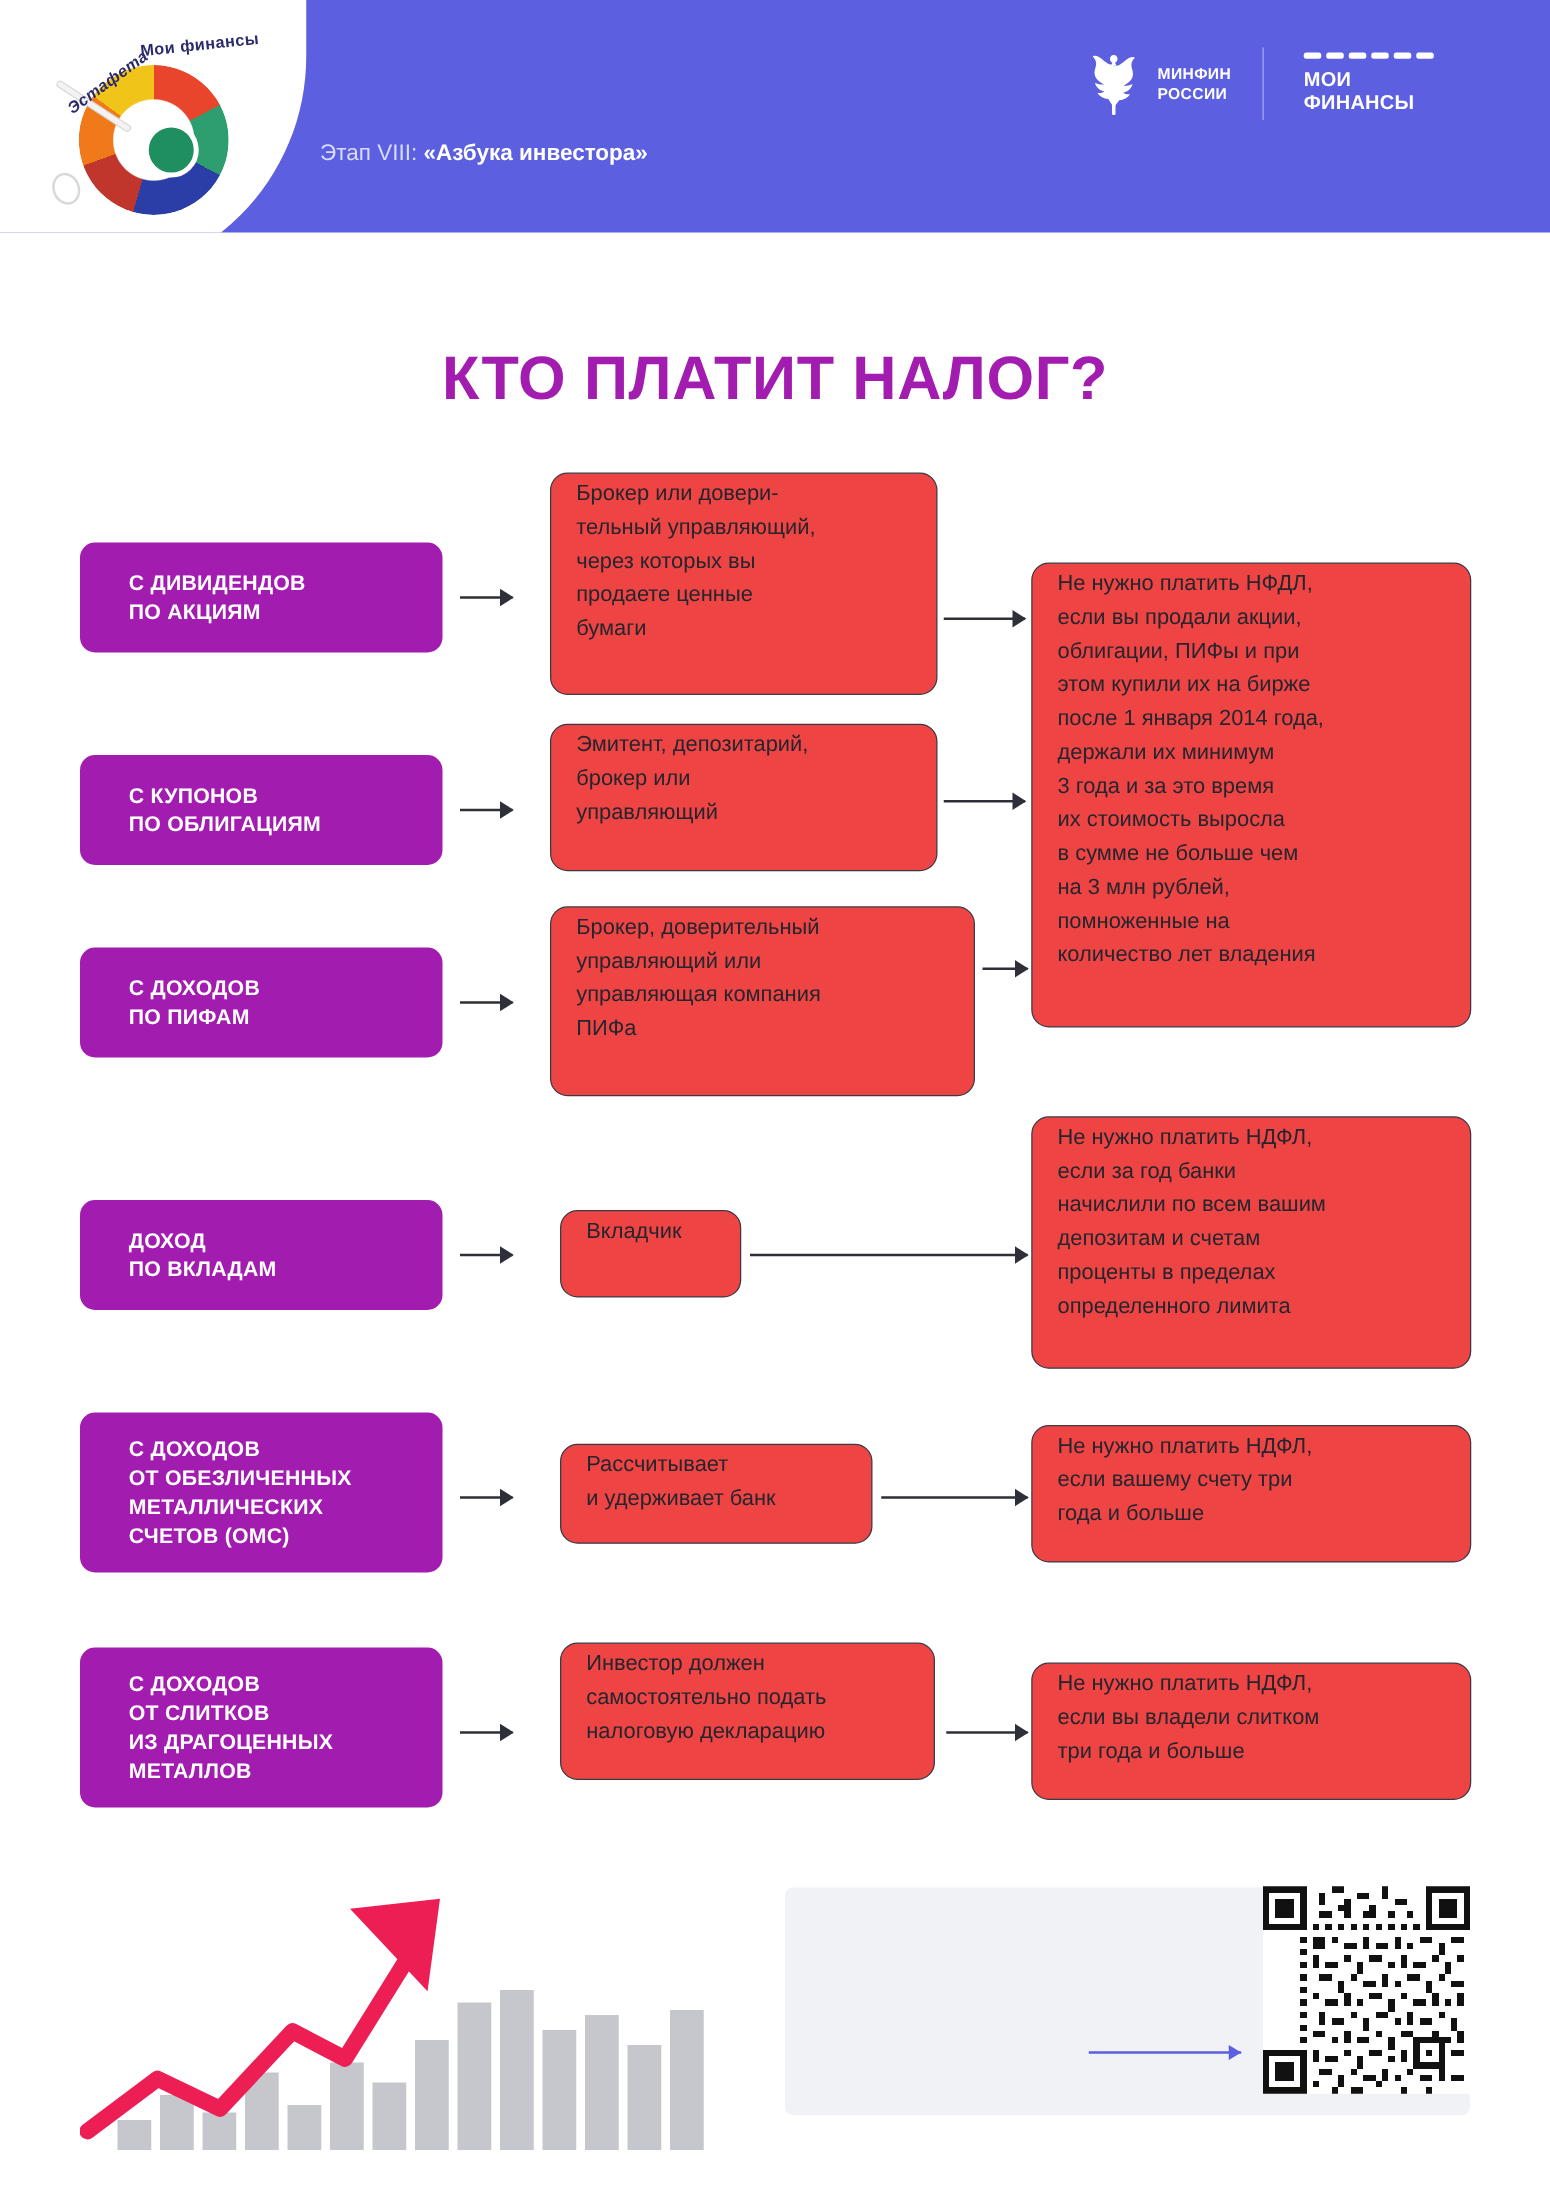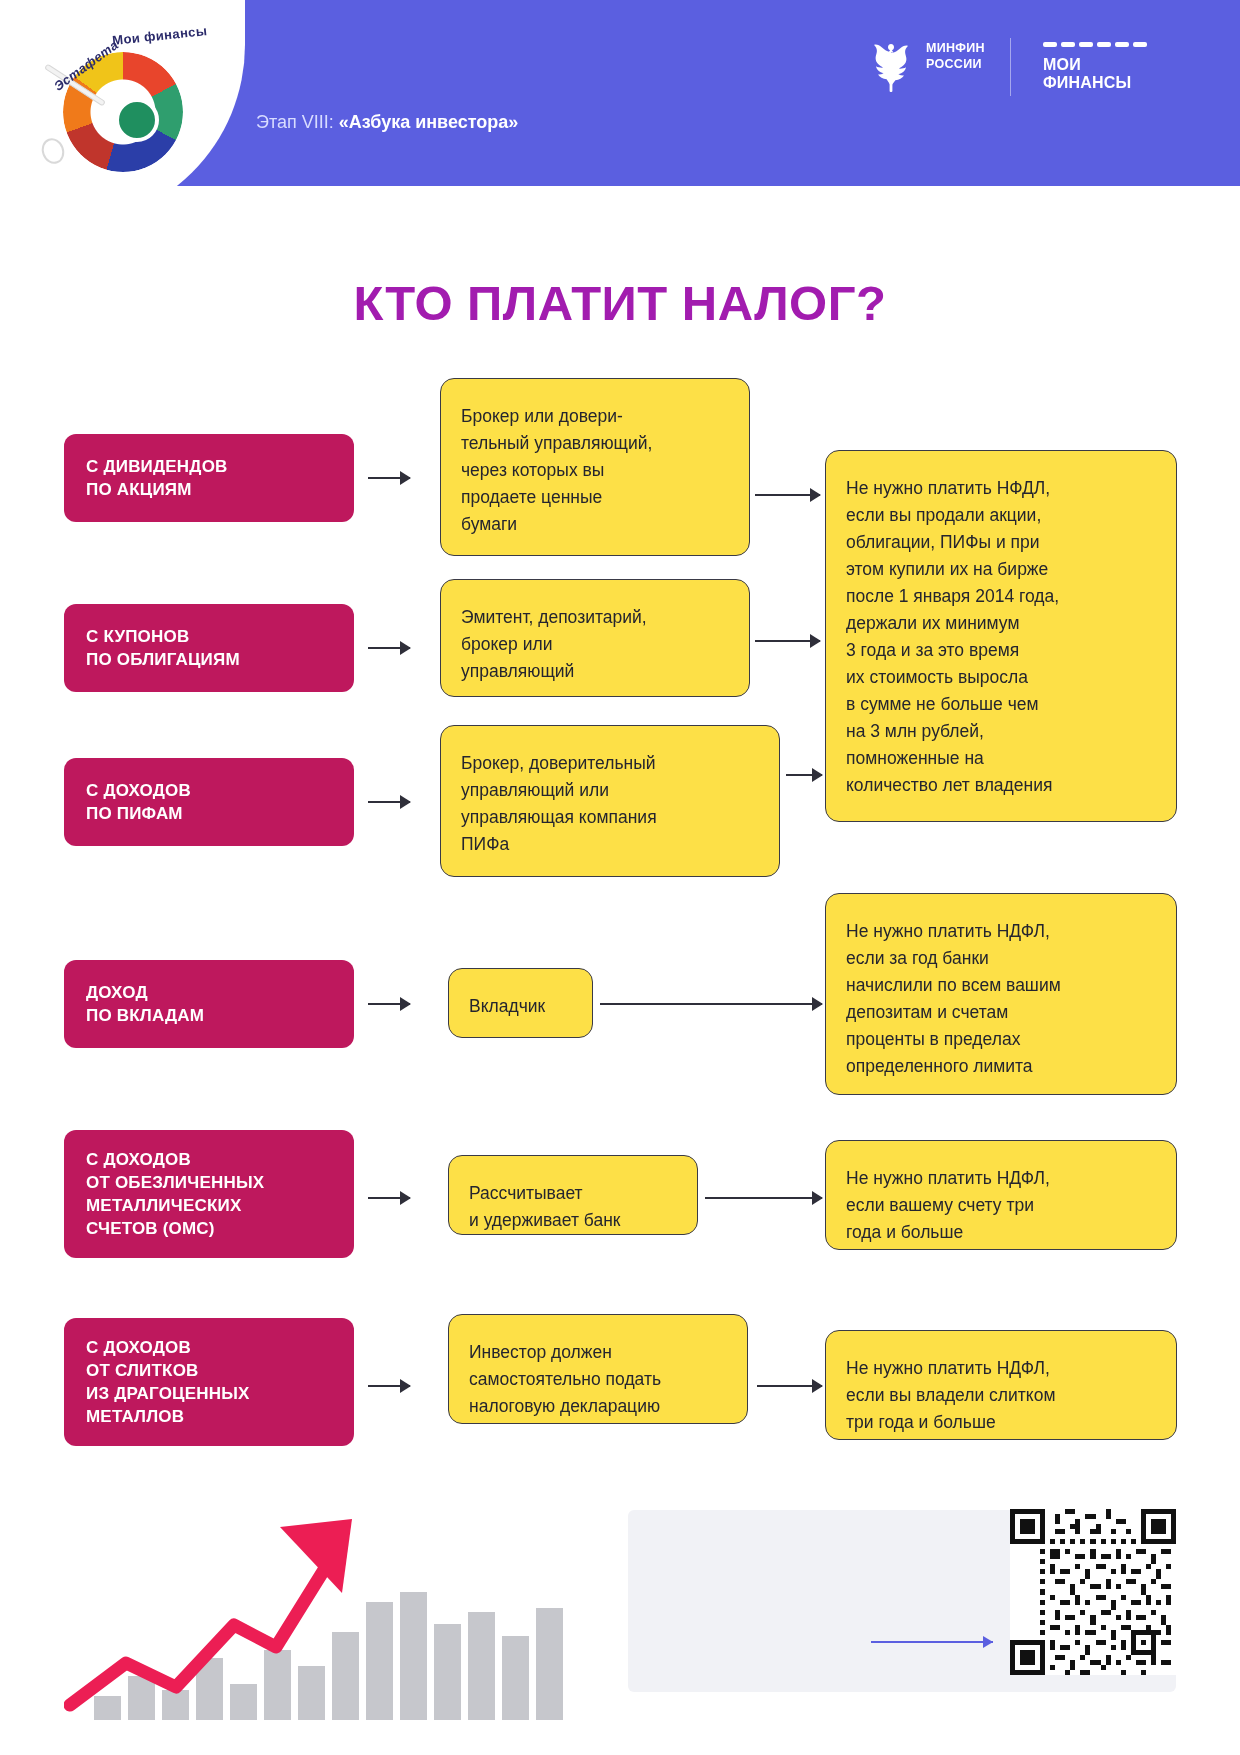--- a/index.html
+++ b/index.html
@@ -124,21 +124,21 @@
     color: #d8dcff;
     font-size: 18px;
   }
   .header-sub b { color: #ffffff; }
 
   .minfin {
     position: absolute;
     left: 869px;
     top: 40px;
     display: flex;
-    align-items: flex-start;
+    align-items: center;
     gap: 13px;
   }
   .minfin-eagle {
     width: 44px;
     height: 54px;
     position: relative;
   }
   .minfin-label {
     color: #ffffff;
     font-size: 12.5px;
@@ -186,41 +186,41 @@
     font-weight: bold;
     color: #a21caf;
     letter-spacing: .5px;
   }
 
   
   .row-left {
     position: absolute;
     left: 64px;
     width: 290px;
-    background: #be185d;
+    background: #a21caf;
     color: #ffffff;
     border-radius: 12px;
     font-size: 17px;
     font-weight: bold;
     line-height: 23px;
     letter-spacing: .2px;
-    padding: 0 22px;
+    padding: 0 39px;
     box-sizing: border-box;
     display: flex;
     align-items: center;
   }
   .box-mid, .box-right {
     position: absolute;
     border: 1.6px solid #3a3a46;
     border-radius: 14px;
-    background: #fde047;
+    background: #ef4444;
     color: #25252e;
     font-size: 17.5px;
     line-height: 27px;
-    padding: 24px 20px;
+    padding: 2px 20px;
     box-sizing: border-box;
   }
   .arrow {
     position: absolute;
     height: 14px;
   }
   .arrow .ln {
     position: absolute;
     left: 0; top: 6px;
     height: 1.8px;

